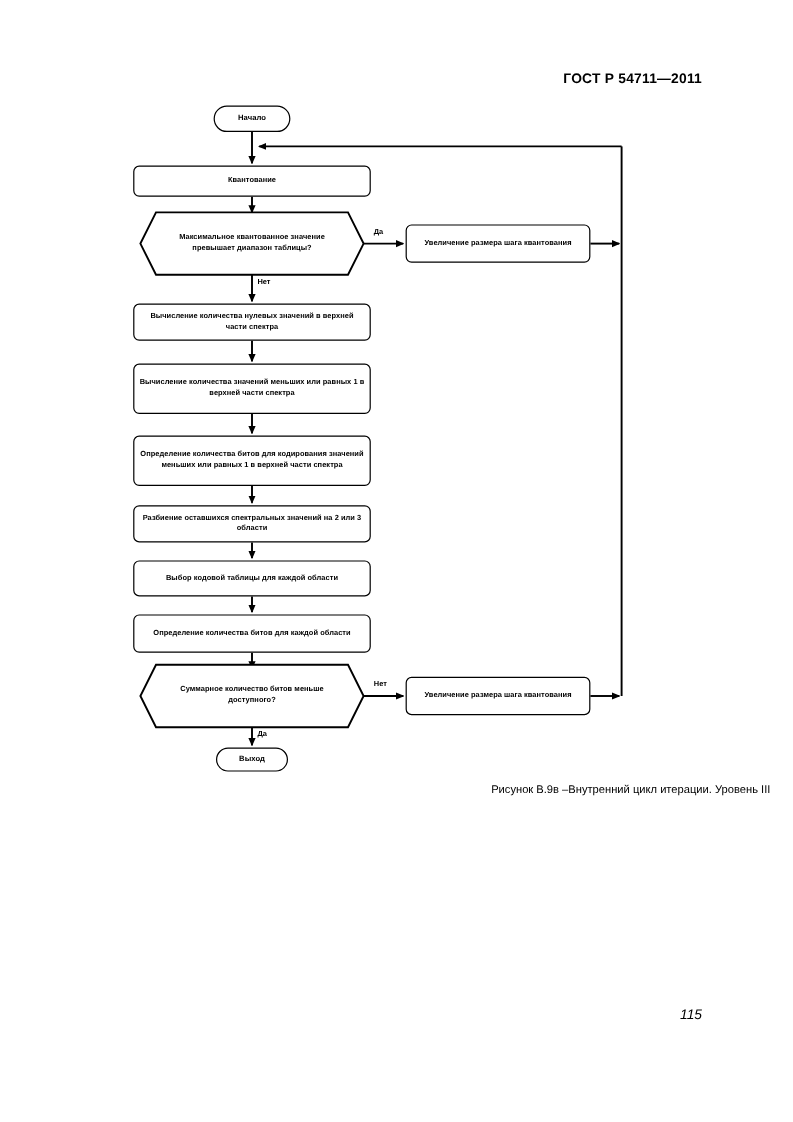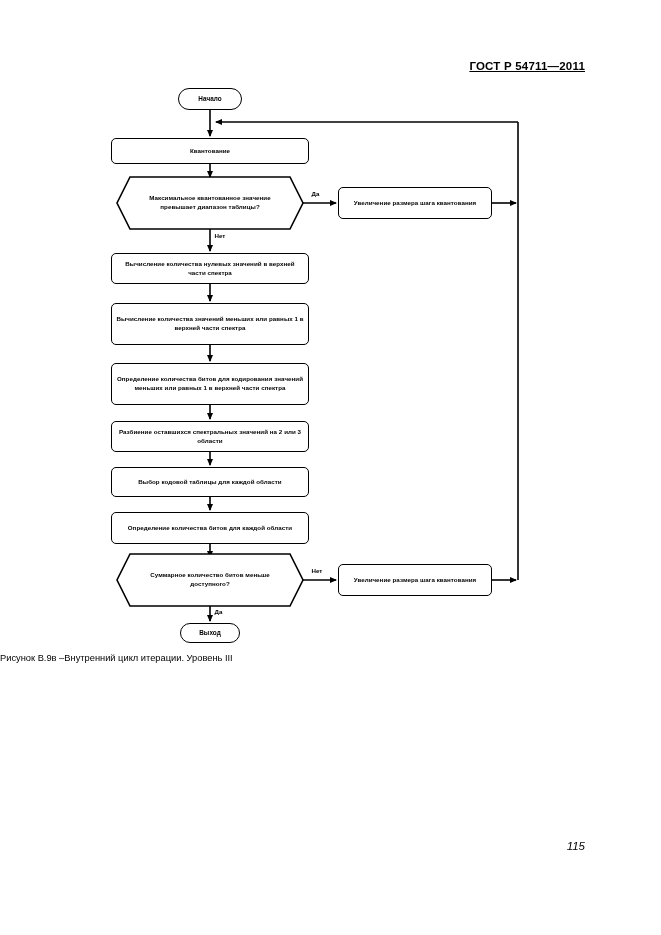--- a/index.html
+++ b/index.html
@@ -23,21 +23,20 @@
   }
   
   #doc-header {
     position: absolute;
     top: 60px;
     right: 76px;
     font-size: 11.5px;
     font-weight: bold;
     letter-spacing: 0.2px;
     white-space: nowrap;
-    text-decoration: underline;
   }
   
   #page-number {
     position: absolute;
     top: 840px;
     right: 76px;
     font-size: 11.5px;
     white-space: nowrap;
     font-style: italic;
   }
@@ -95,22 +94,22 @@
     z-index: 4;
     background: #fff;
     padding: 0 0.5px;
     white-space: nowrap;
   }
   
   #figure-caption {
     position: absolute;
     top: 653px;
     left: 0;
-    width: 560px;
-    text-align: left;
+    width: 642px;
+    text-align: right;
     font-size: 9.3px;
     white-space: nowrap;
   }
 </style>
 </head>
 <body>
 
 <div id="page">
 
   <div id="doc-header">ГОСТ Р 54711—2011</div>

